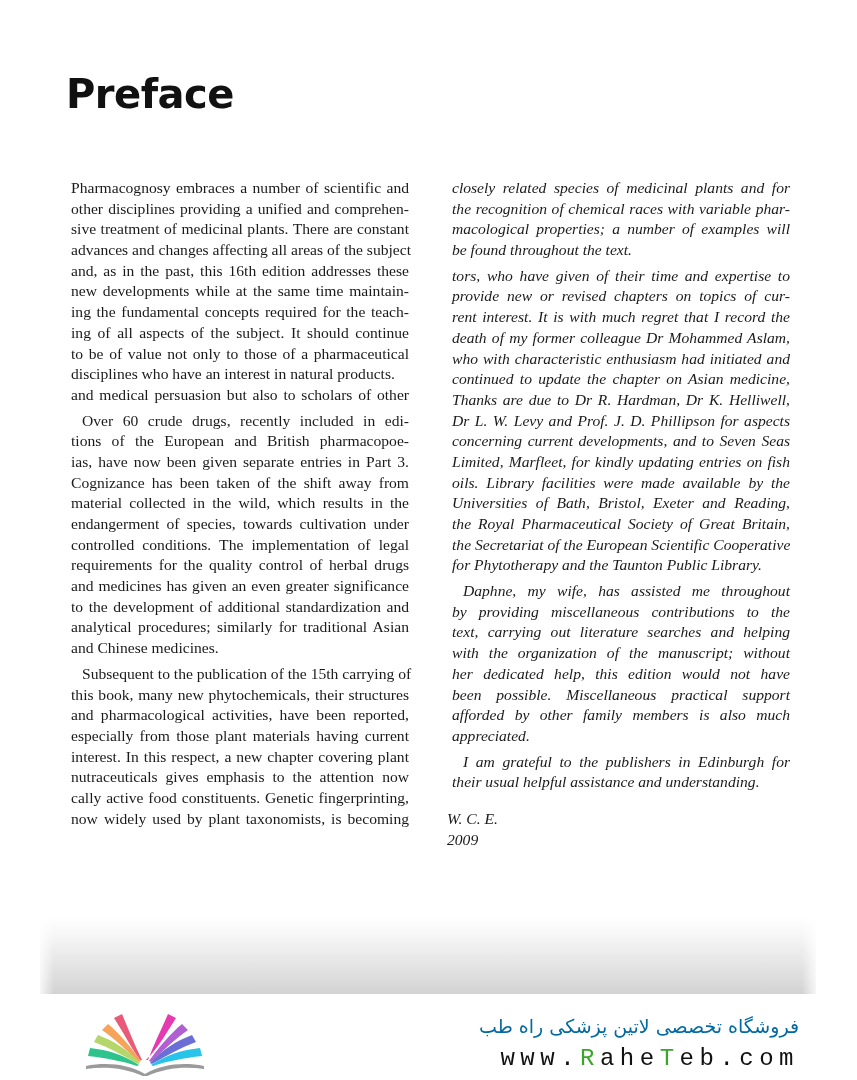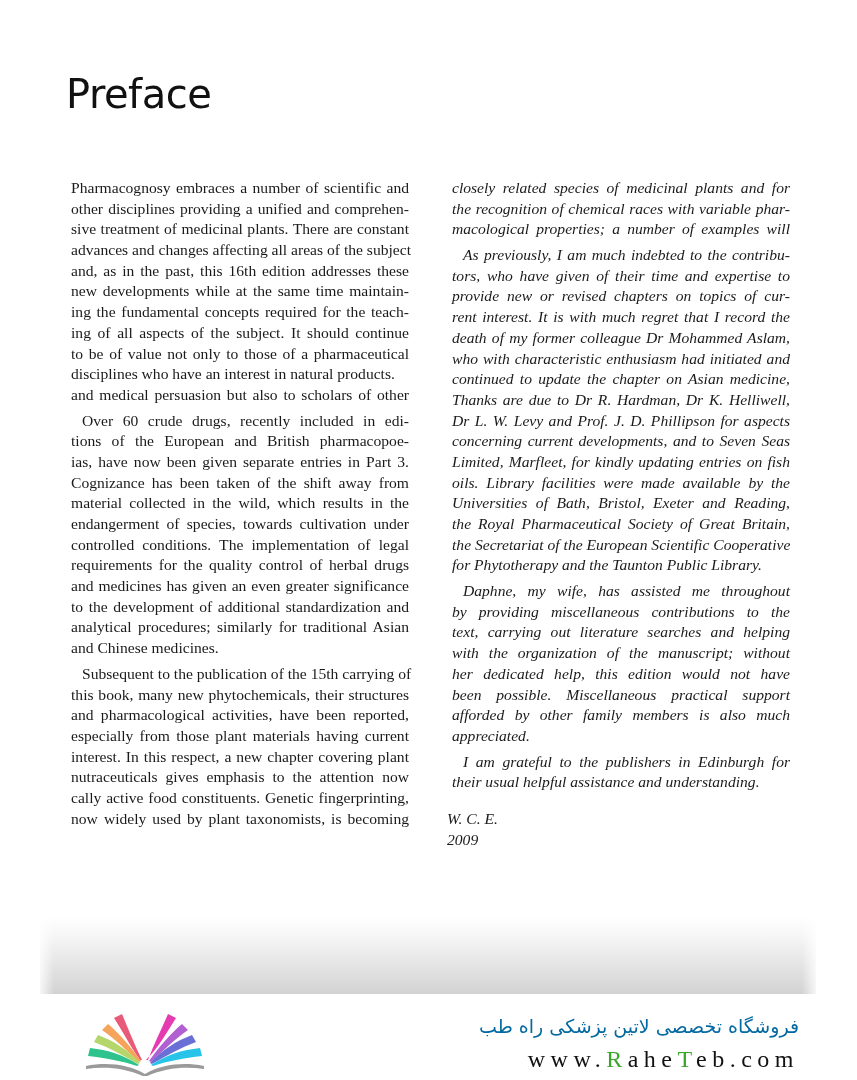--- a/index.html
+++ b/index.html
@@ -14,21 +14,21 @@
       overflow: hidden;
       font-family: "Liberation Serif", "DejaVu Serif", serif;
       color: #1a1a1a;
     }
     .page-title {
       position: absolute;
       left: 66px;
       top: 66px;
       margin: 0;
       font-family: "DejaVu Sans", "Liberation Sans", sans-serif;
-      font-weight: normal;
+      font-weight: bold;
       font-size: 40px;
       line-height: 56px;
       letter-spacing: -0.5px;
       color: #111;
     }
     .column {
       position: absolute;
       top: 173px;
       width: 348px;
       font-size: 15.6px;
@@ -92,21 +92,21 @@
       text-align: right;
     }
     .footer-persian {
       font-family: "DejaVu Sans", sans-serif;
       font-size: 19px;
       line-height: 26px;
       color: #0369a1;
       direction: rtl;
     }
     .footer-url {
-      font-family: Liberation Serif, serif;
+      font-family: Liberation Mono, monospace;
       font-size: 24px;
       line-height: 32px;
       letter-spacing: 5.5px;
       color: #111;
       margin-top: 4px;
     }
     .footer-url .accent { color: #3aa62a; }
   </style>
 </head>
 <body>
@@ -150,23 +150,23 @@
       <span class="line">nutraceuticals gives emphasis to the attention now</span>
       <span class="line">cally active food constituents. Genetic fingerprinting,</span>
       <span class="line">now widely used by plant taxonomists, is becoming</span>
     </div>
   </div>
 <div class="column col-right" id="col-right">
     <div class="para">
       <span class="line">closely related species of medicinal plants and for</span>
       <span class="line">the recognition of chemical races with variable phar-</span>
       <span class="line">macological properties; a number of examples will</span>
-    </div>
-    <div class="para">
-      <span class="line indent">As previously, I am much indebted to the contribu-</span>
+      <span class="line last">be found throughout the text.</span>
+    </div>
+    <div class="para">
       <span class="line">tors, who have given of their time and expertise to</span>
       <span class="line">provide new or revised chapters on topics of cur-</span>
       <span class="line">rent interest. It is with much regret that I record the</span>
       <span class="line">death of my former colleague Dr Mohammed Aslam,</span>
       <span class="line">who with characteristic enthusiasm had initiated and</span>
       <span class="line">continued to update the chapter on Asian medicine,</span>
       <span class="line">Thanks are due to Dr R. Hardman, Dr K. Helliwell,</span>
       <span class="line">Dr L. W. Levy and Prof. J. D. Phillipson for aspects</span>
       <span class="line">concerning current developments, and to Seven Seas</span>
       <span class="line">Limited, Marfleet, for kindly updating entries on fish</span>

